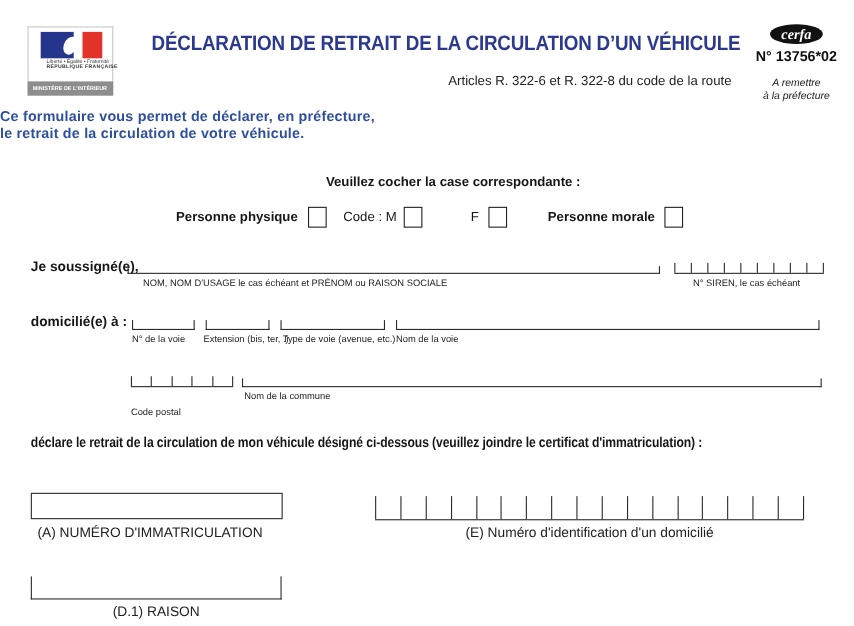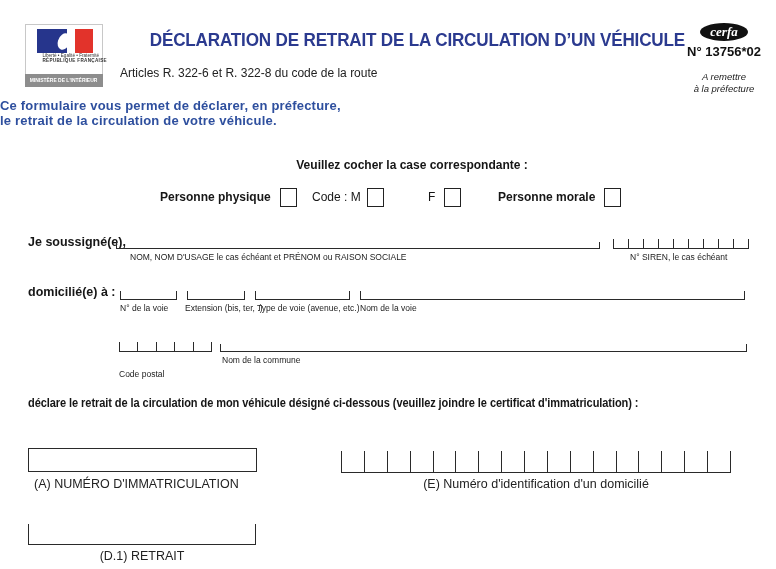--- a/index.html
+++ b/index.html
@@ -12,23 +12,23 @@
   .logo-top { position:relative; width:78px; height:50px; background:#fff; border:1px solid #c8c8c8; border-bottom:none; }
   .flag { position:absolute; left:11px; top:4px; width:56px; height:24px; }
   .flag-blue { position:absolute; left:0; top:0; width:30px; height:24px; background:#26358c; }
   .flag-red { position:absolute; right:0; top:0; width:18px; height:24px; background:#e2332b; }
   .flag-swoosh { position:absolute; left:21px; top:4px; width:12px; height:17px; background:#fff; border-radius:60% 0 60% 50%; transform:rotate(18deg); }
   .motto { position:absolute; left:0; top:29px; width:78px; text-align:center; font-size:8px; line-height:1.05; transform:scale(0.58); transform-origin:center top; white-space:nowrap; color:#333; }
   .motto b { letter-spacing:0.5px; }
   .ministry-bar { position:absolute; left:0; top:50px; width:78px; height:13px; background:#8d8d8d; display:flex; align-items:center; justify-content:center; }
   .ministry-bar span { color:#fff; font-weight:bold; font-size:8px; white-space:nowrap; transform:scale(0.62); }
 
-  .form-title { position:absolute; left:120px; top:29px; width:545px; text-align:center; white-space:nowrap; }
+  .form-title { position:absolute; left:108px; top:29px; width:545px; text-align:center; white-space:nowrap; }
   .form-title span { display:inline-block; font-size:19px; font-weight:bold; color:#2b3a8f; transform:scaleX(0.9); transform-origin:center; letter-spacing:-0.2px; }
-  .form-subtitle { position:absolute; left:120px; top:66px; width:545px; text-align:left; font-size:12px; color:#222; }
+  .form-subtitle { position:absolute; left:120px; top:66px; width:545px; text-align:right; font-size:12px; color:#222; }
 
   .cerfa-block { position:absolute; left:672px; top:22px; width:104px; text-align:center; }
   .cerfa-oval { display:inline-block; background:#111; color:#fff; border-radius:50%; width:48px; height:18px; line-height:17px; font-family:"Liberation Serif","DejaVu Serif",serif; font-style:italic; font-weight:bold; font-size:13px; }
   .cerfa-number { margin-top:3px; font-weight:bold; font-size:13px; color:#111; }
   .cerfa-note { margin-top:12px; font-style:italic; font-size:9.5px; line-height:1.25; color:#222; }
 
   
   .intro-line { position:absolute; left:0; width:776px; font-weight:bold; font-size:13px; color:#2e4f9e; letter-spacing:0.2px; }
   .check-instruction { position:absolute; left:0; top:158px; width:776px; text-align:center; font-weight:bold; font-size:12px; color:#161616;padding-left:48px; }
 
@@ -160,15 +160,15 @@
       <div class="cell"></div>
       <div class="cell"></div>
       <div class="cell"></div>
       <div class="cell"></div>
       <div class="cell"></div>
       <div class="cell"></div>
     </div>
   <div class="field-label" style="left:341px; top:477px; width:390px; text-align:center;">(E) Numéro d'identification d'un domicilié</div>
 
   <div class="bracket" style="left:28px; top:524px; width:228px; height:21px;"></div>
-  <div class="field-label" style="left:28px; top:549px; width:228px; text-align:center;">(D.1) RETRAIT</div>
+  <div class="field-label" style="left:28px; top:549px; width:228px; text-align:center;">(D.1) RAISON</div>
 
 </div>
 
 </body></html>

